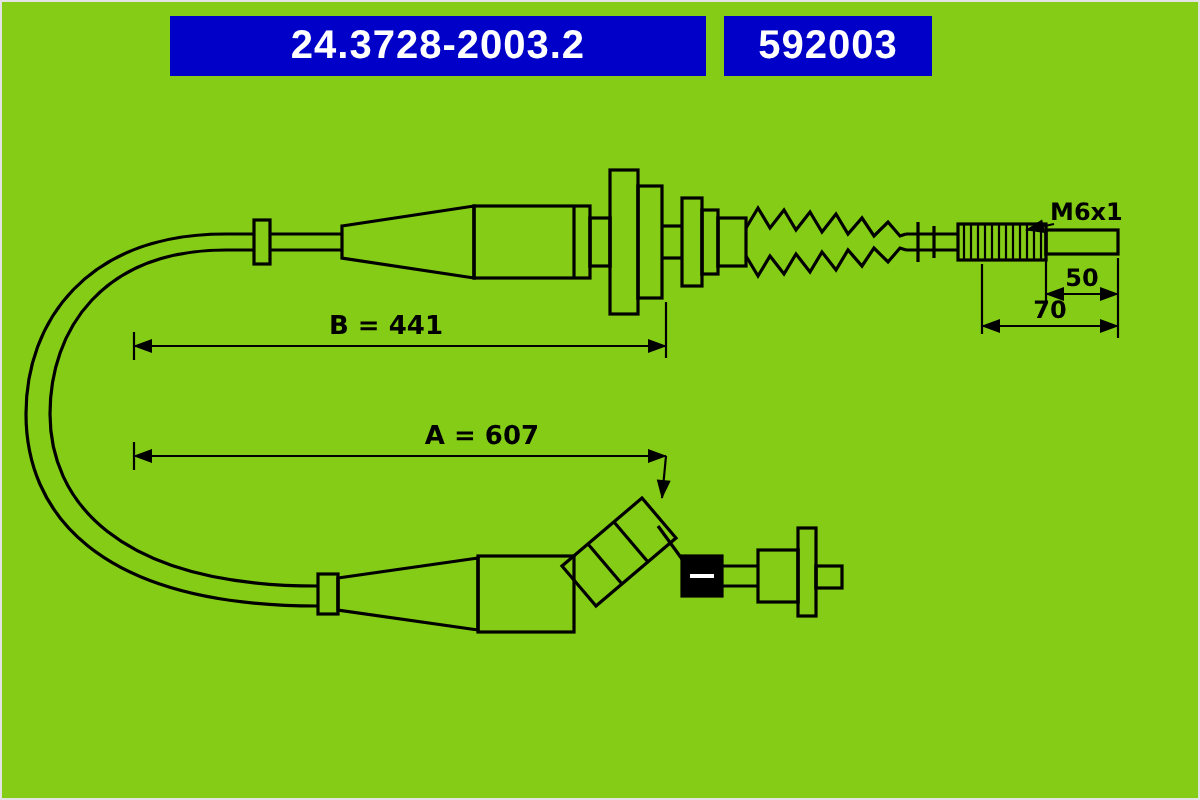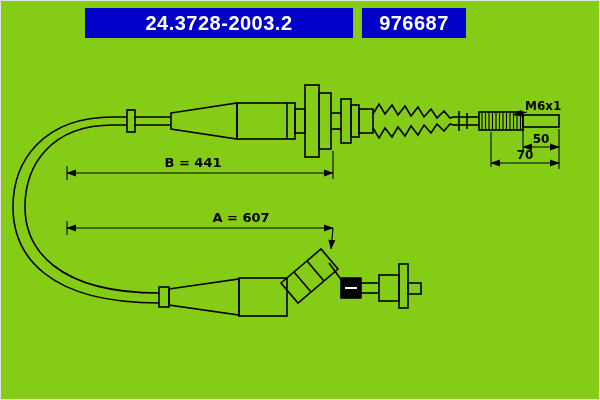--- a/index.html
+++ b/index.html
@@ -27,21 +27,21 @@
   #drawing .dim-text{font-size:13px;}
   #drawing .small-text{font-size:12px;}
 </style>
 </head>
 <body>
 
 <div class="page">
 
   <div class="header">
     <div class="hseg part">24.3728-2003.2</div>
-    <div class="hseg ref">976687</div>
+    <div class="hseg ref">592003</div>
   </div>
 
   <svg id="drawing" width="600" height="400" viewBox="0 0 600 400" xmlns="http://www.w3.org/2000/svg">
     <defs>
       <marker id="arr" viewBox="0 0 10 8" markerWidth="10" markerHeight="8" refX="9.5" refY="4" orient="auto-start-reverse" markerUnits="userSpaceOnUse">
         <path d="M0.5,0.5 L10,4 L0.5,7.5 Z" style="fill:#000;stroke:none"></path>
       </marker>
     </defs>
 
     <g>

